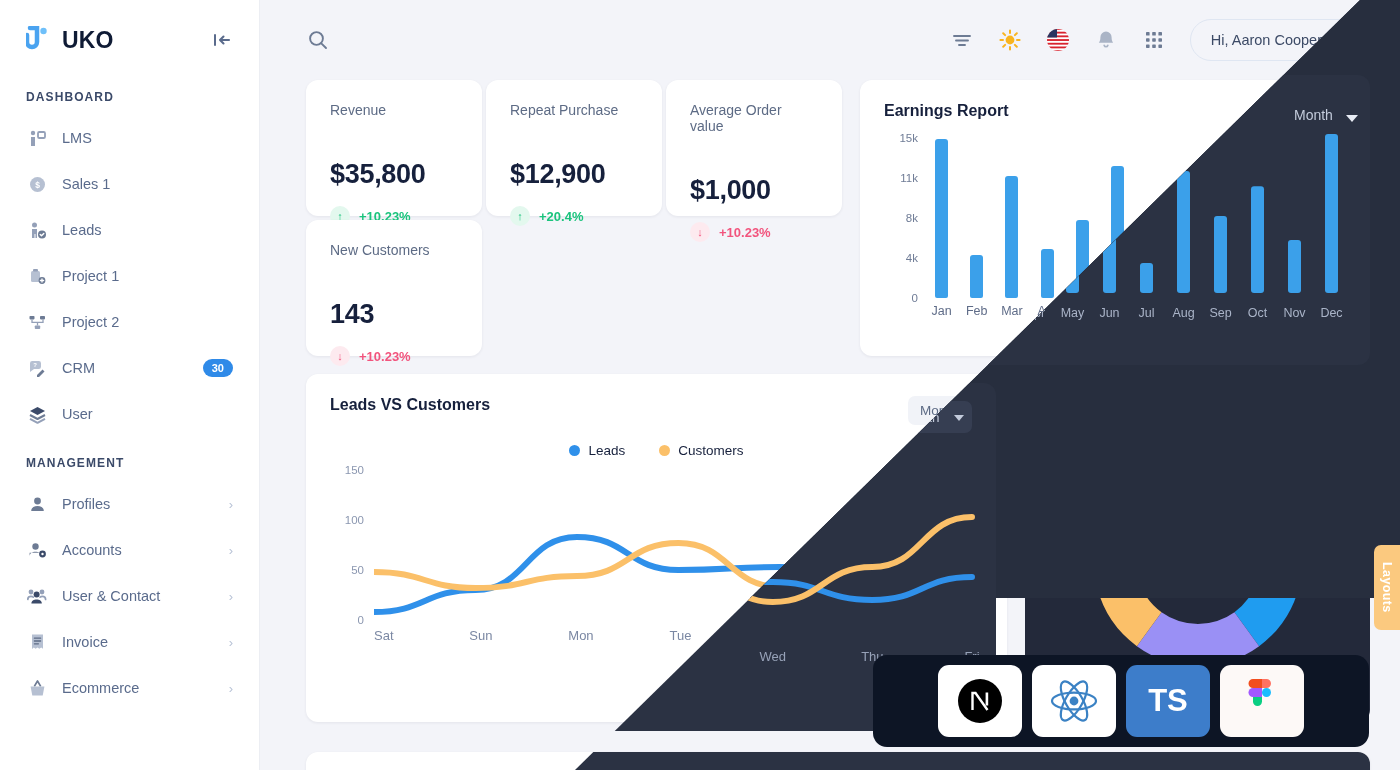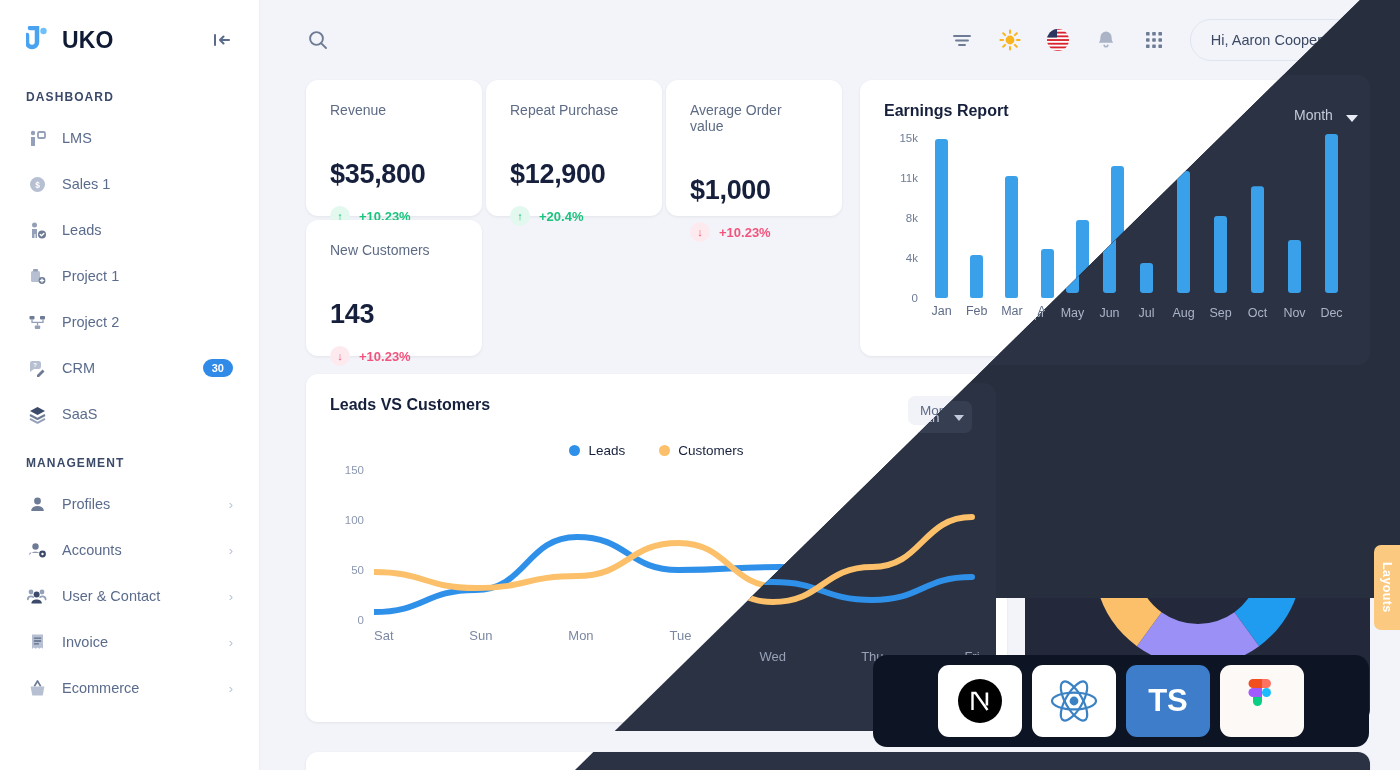--- a/index.html
+++ b/index.html
@@ -309,21 +309,21 @@
     </div>
 
     <div class="nav-item">
       <span class="nv-ico">
         <svg width="19" height="19" viewBox="0 0 19 19">
             <path d="M9.5 2 17 6l-7.5 4L2 6z" fill="#3b4a69"></path>
             <path d="M2 10l7.5 4 7.5-4" fill="none" stroke="#6d7b94" stroke-width="2" stroke-linejoin="round"></path>
             <path d="M2 13.8l7.5 4 7.5-4" fill="none" stroke="#94a0b8" stroke-width="2" stroke-linejoin="round"></path>
           </svg>
       </span>
-      <span class="nv-label">SaaS</span>
+      <span class="nv-label">User</span>
     </div>
 
     <div class="nav-section-title" style="padding-top:18px;">MANAGEMENT</div>
 
     <div class="nav-item">
       <span class="nv-ico">
         <svg width="19" height="19" viewBox="0 0 19 19">
             <circle cx="9.5" cy="6" r="3.4" fill="#6d7b94"></circle>
             <path d="M3.2 16c0-3.4 2.8-5 6.3-5s6.3 1.6 6.3 5z" fill="#6d7b94"></path>
           </svg>

